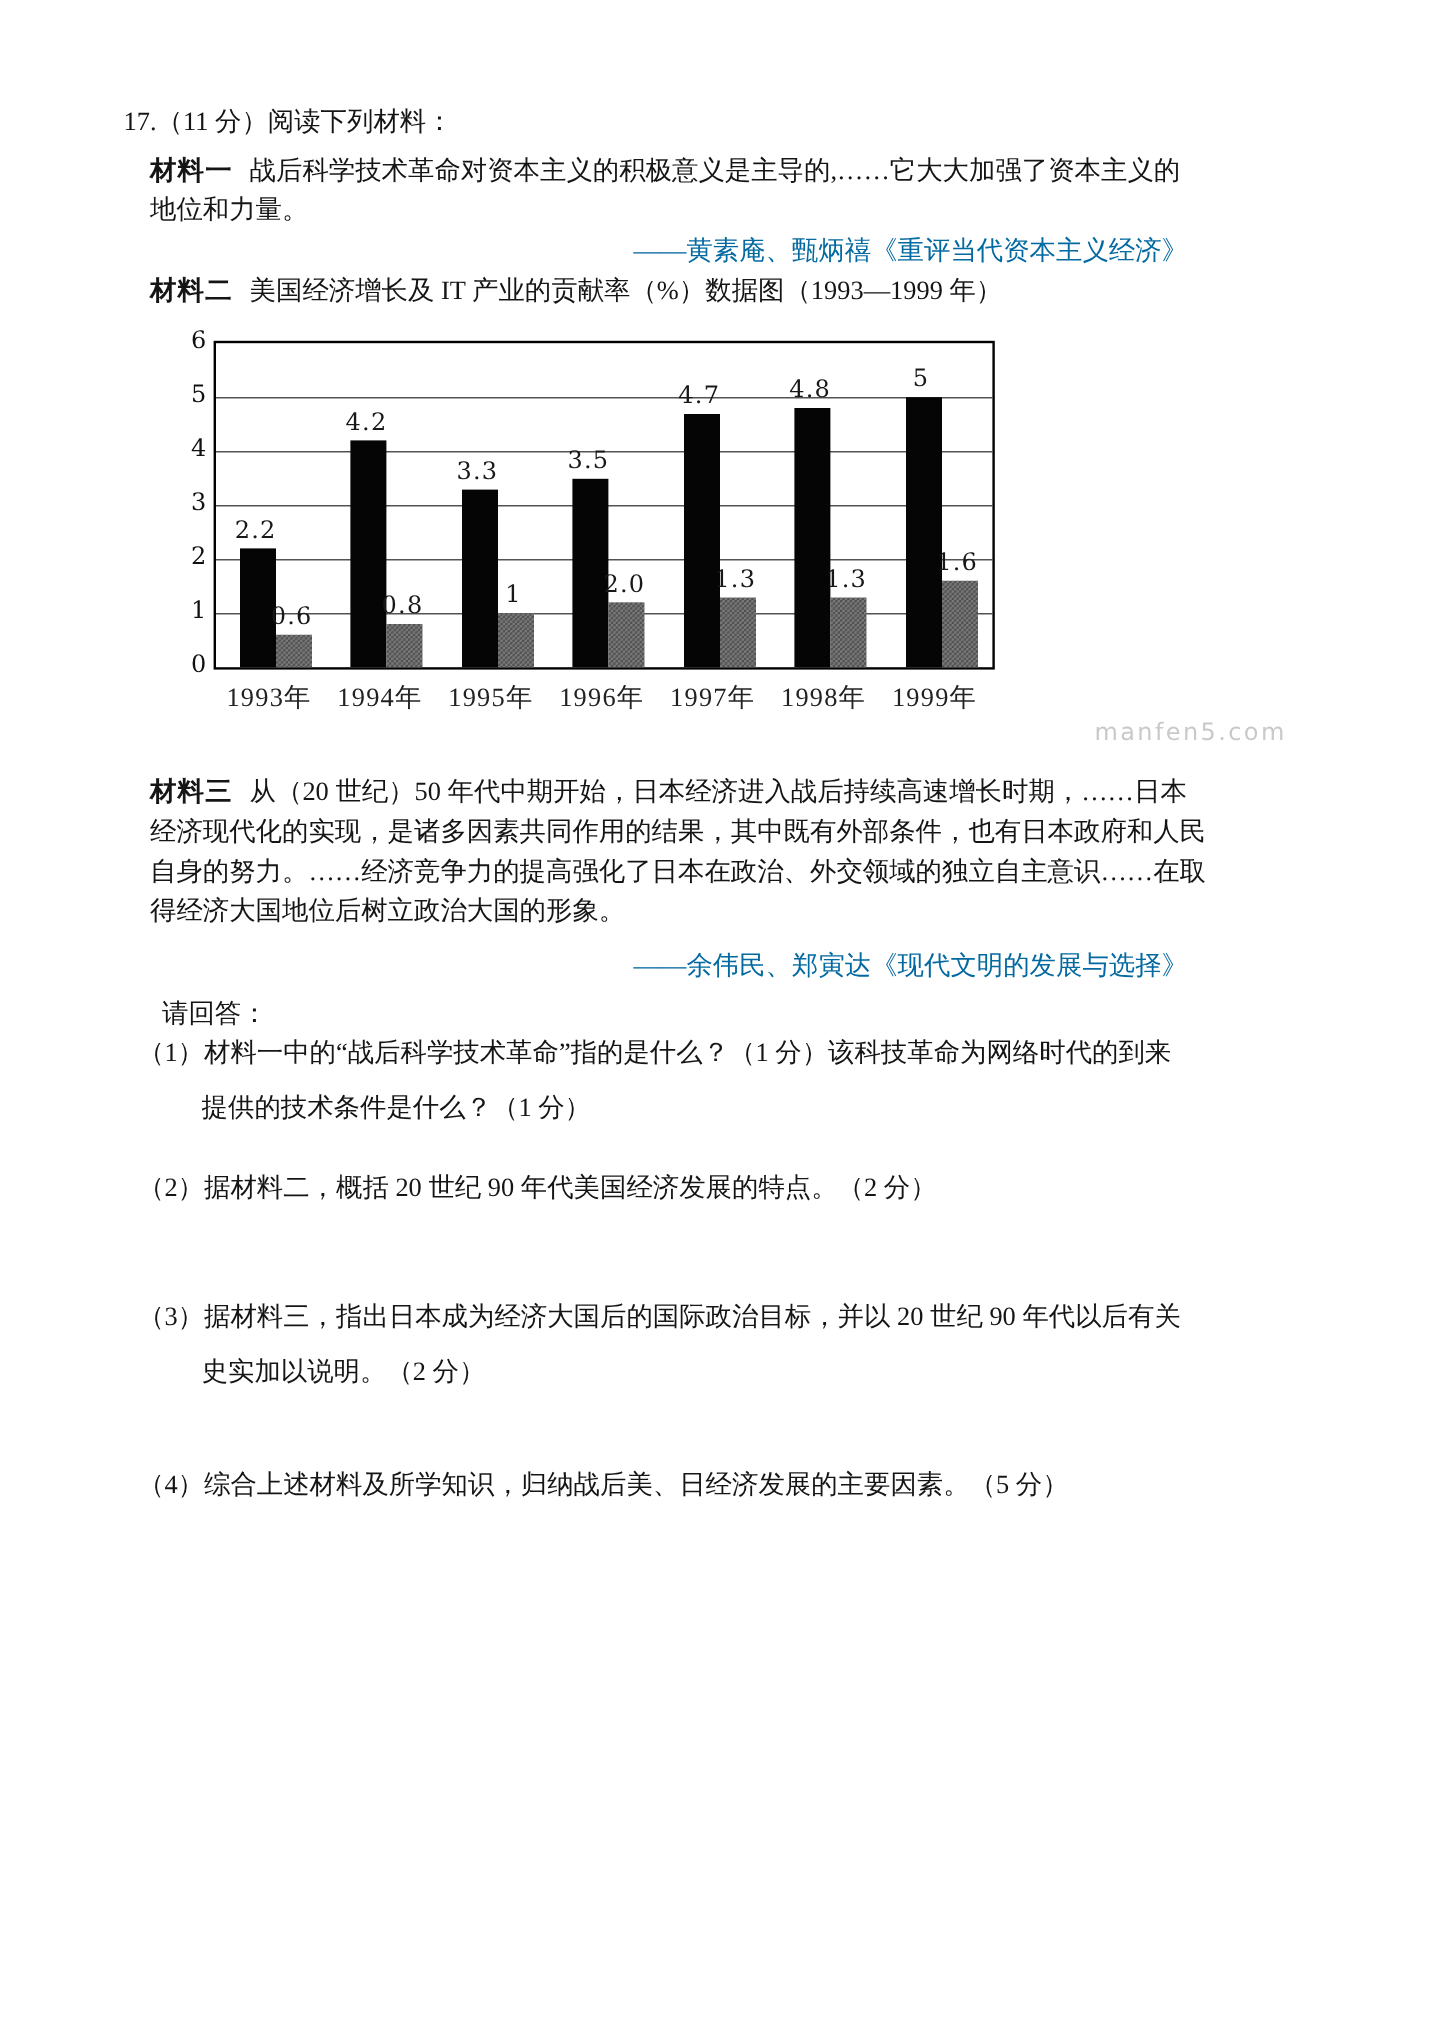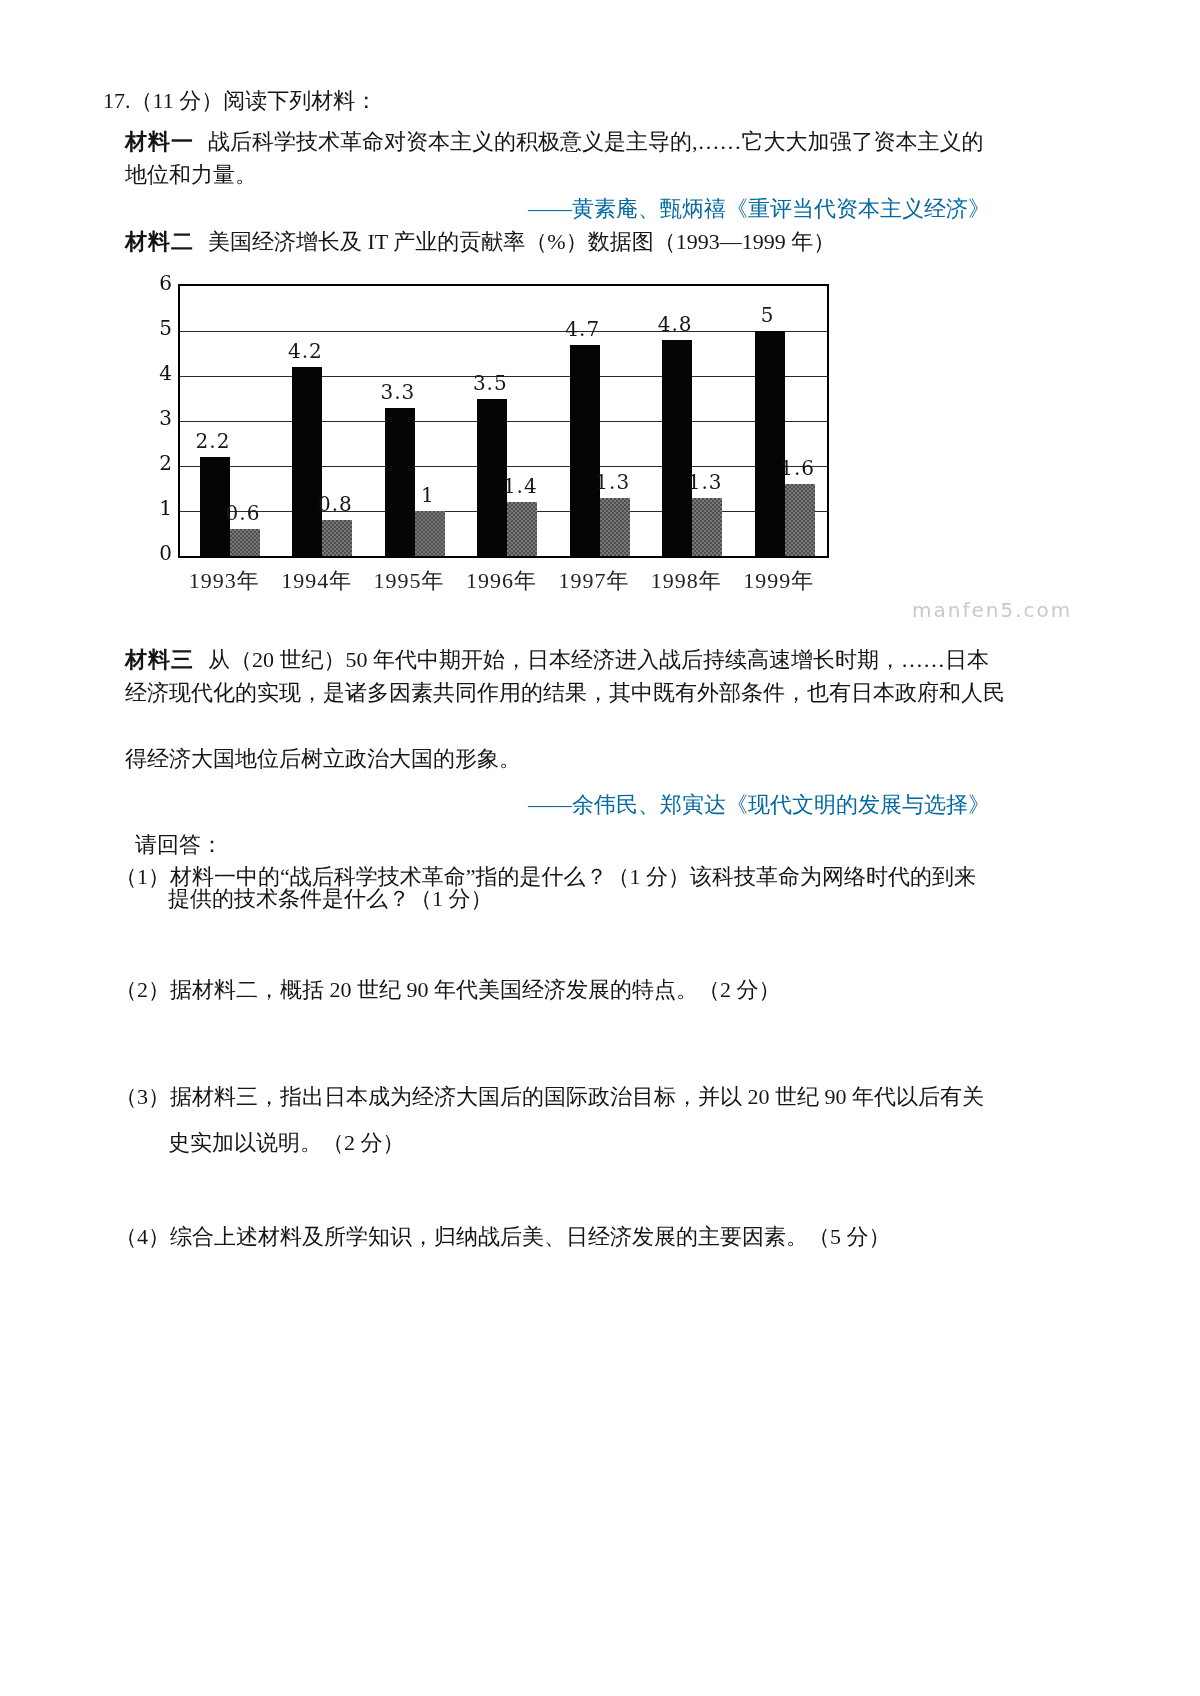--- a/index.html
+++ b/index.html
@@ -145,44 +145,45 @@
       <div class="bar-label" style="left: 181px; top: 429px;">2.2</div>
       <div class="bar-label" style="left: 211px; top: 501px;">0.6</div>
       <div class="xtick" style="left: 178.214px; top: 566px;">1993年</div>
       <div class="bar-label" style="left: 273.429px; top: 339px;">4.2</div>
       <div class="bar-label" style="left: 303.429px; top: 492px;">0.8</div>
       <div class="xtick" style="left: 270.643px; top: 566px;">1994年</div>
       <div class="bar-label" style="left: 365.857px; top: 379.5px;">3.3</div>
       <div class="bar-label" style="left: 395.857px; top: 483px;">1</div>
       <div class="xtick" style="left: 363.071px; top: 566px;">1995年</div>
       <div class="bar-label" style="left: 458.286px; top: 370.5px;">3.5</div>
-      <div class="bar-label" style="left: 488.286px; top: 474px;">1.4</div>
+      <div class="bar-label" style="left: 488.286px; top: 474px;">2.0</div>
       <div class="xtick" style="left: 455.5px; top: 566px;">1996年</div>
       <div class="bar-label" style="left: 550.714px; top: 316.5px;">4.7</div>
       <div class="bar-label" style="left: 580.714px; top: 469.5px;">1.3</div>
       <div class="xtick" style="left: 547.929px; top: 566px;">1997年</div>
       <div class="bar-label" style="left: 643.143px; top: 312px;">4.8</div>
       <div class="bar-label" style="left: 673.143px; top: 469.5px;">1.3</div>
       <div class="xtick" style="left: 640.357px; top: 566px;">1998年</div>
       <div class="bar-label" style="left: 735.571px; top: 303px;">5</div>
       <div class="bar-label" style="left: 765.571px; top: 456px;">1.6</div>
       <div class="xtick" style="left: 732.786px; top: 566px;">1999年</div>
     </div>
 
   <div class="line" style="left:125px;top:645px;">
     <span class="mat-label">材料三</span><span>从（20 世纪）50 年代中期开始，日本经济进入战后持续高速增长时期，……日本</span>
   </div>
   <div class="line" style="left:125px;top:678px;">经济现代化的实现，是诸多因素共同作用的结果，其中既有外部条件，也有日本政府和人民</div>
+  <div class="line" style="left:125px;top:711px;">自身的努力。……经济竞争力的提高强化了日本在政治、外交领域的独立自主意识……在取</div>
   <div class="line" style="left:125px;top:744px;">得经济大国地位后树立政治大国的形象。</div>
   <div class="attr" style="top:790px;">——余伟民、郑寅达《现代文明的发展与选择》</div>
 
   <div class="line" style="left:135px;top:830px;">请回答：</div>
 
   <div class="line" style="left:115px;top:862px;">（1）材料一中的“战后科学技术革命”指的是什么？（1 分）该科技革命为网络时代的到来</div>
-  <div class="line wrap-indent" style="top:884px;">提供的技术条件是什么？（1 分）</div>
+  <div class="line wrap-indent" style="top:908px;">提供的技术条件是什么？（1 分）</div>
 
   <div class="line" style="left:115px;top:975px;">（2）据材料二，概括 20 世纪 90 年代美国经济发展的特点。（2 分）</div>
 
   <div class="line" style="left:115px;top:1082px;">（3）据材料三，指出日本成为经济大国后的国际政治目标，并以 20 世纪 90 年代以后有关</div>
   <div class="line wrap-indent" style="top:1128px;">史实加以说明。（2 分）</div>
 
   <div class="line" style="left:115px;top:1222px;">（4）综合上述材料及所学知识，归纳战后美、日经济发展的主要因素。（5 分）</div>
 
 </div>
 

